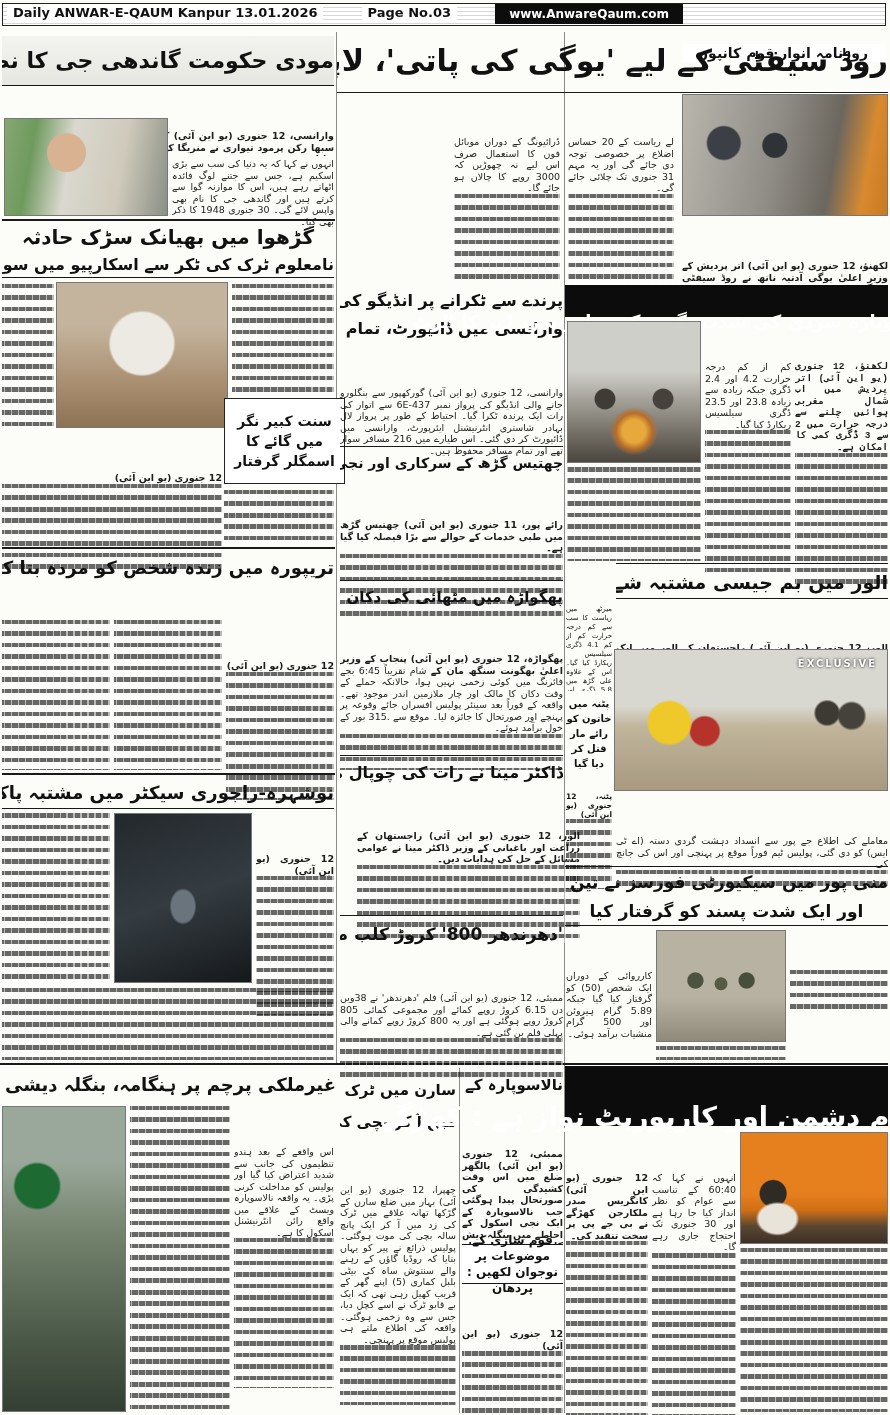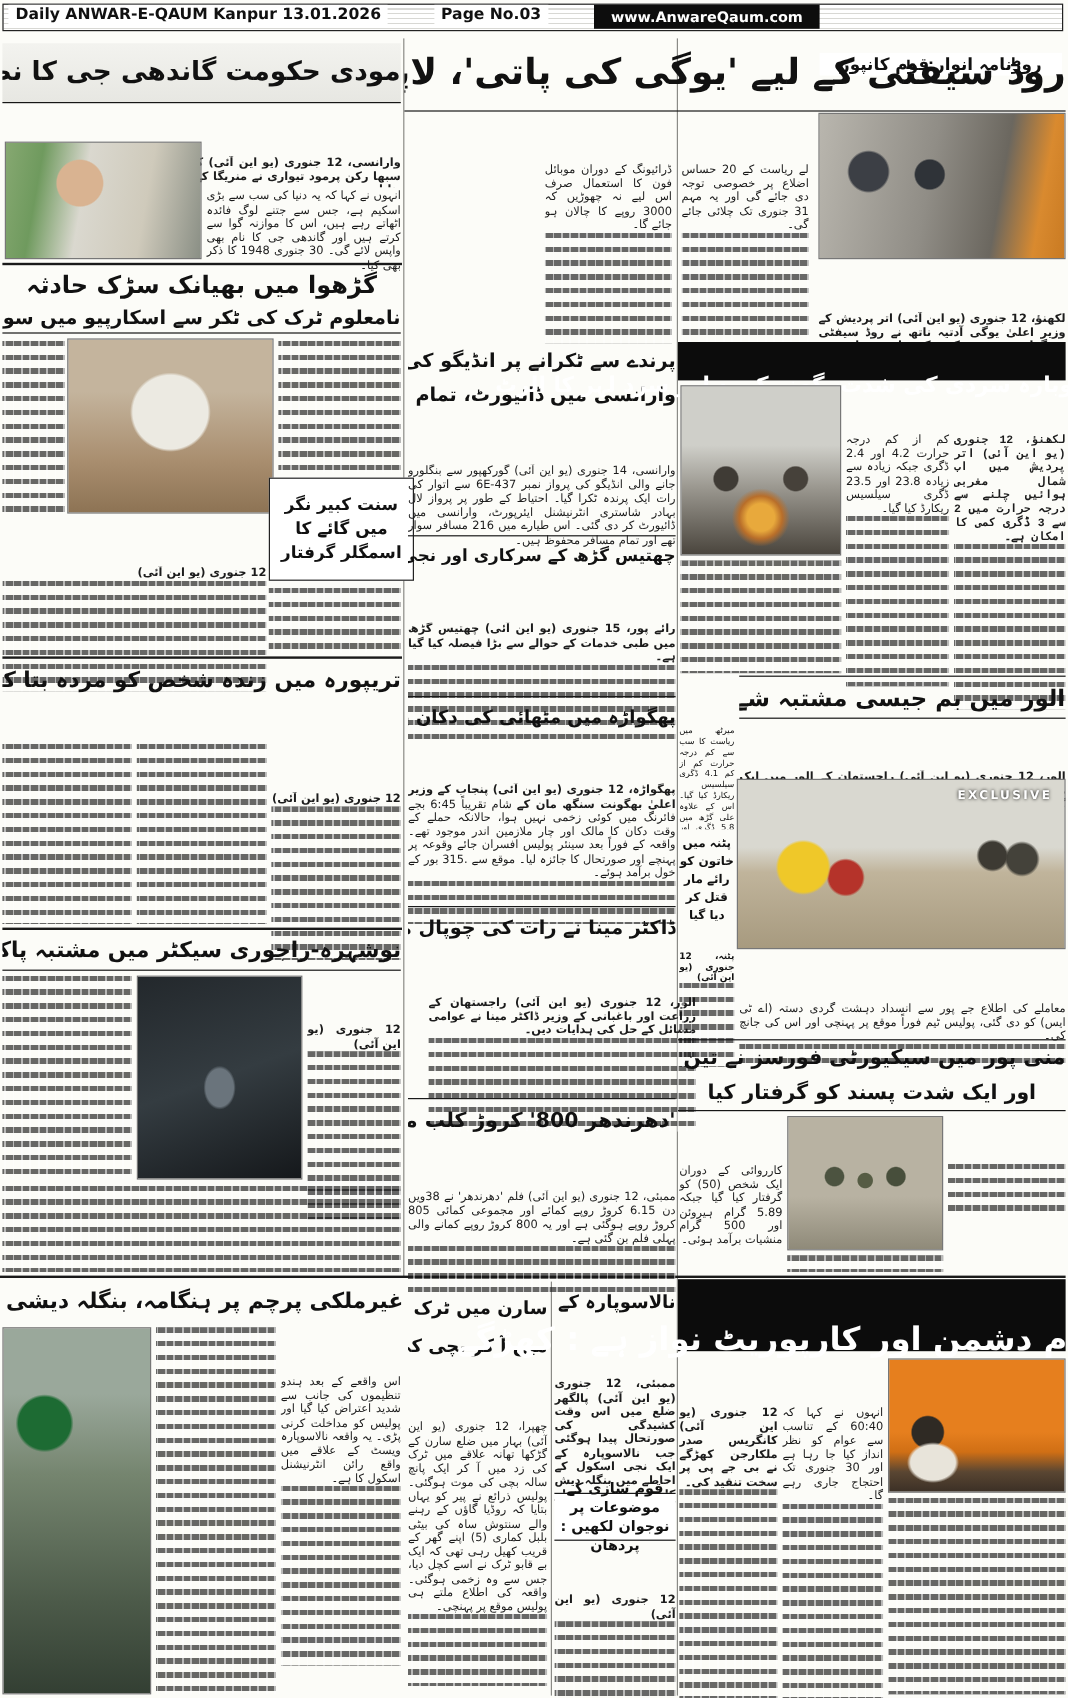--- a/index.html
+++ b/index.html
@@ -156,27 +156,27 @@
   <div class="abs head" style="left:340px;top:1074px;width:116px;height:32px;font-size:15px;line-height:32px;">سارن میں ٹرک کی زد</div>
   <div class="abs head" style="left:340px;top:1106px;width:116px;height:32px;font-size:15px;line-height:32px;">میں آ کر بچی کی موت</div>
   <div class="abs rtl just body-txt" style="left:340px;top:1144px;width:116px;height:268px;">
     <span>چھپرا، 12 جنوری (یو این آئی) بہار میں ضلع سارن کے گڑکھا تھانہ علاقے میں ٹرک کی زد میں آ کر ایک پانچ سالہ بچی کی موت ہوگئی۔ پولیس ذرائع نے پیر کو یہاں بتایا کہ روڈیا گاؤں کے رہنے والے سنتوش ساہ کی بیٹی بلبل کماری (5) اپنے گھر کے قریب کھیل رہی تھی کہ ایک بے قابو ٹرک نے اسے کچل دیا، جس سے وہ زخمی ہوگئی۔ واقعہ کی اطلاع ملتے ہی پولیس موقع پر پہنچی۔</span>
     <div class="sim" style="height:60px;"></div>
   </div>
 
   <div class="abs head" style="left:340px;top:287px;width:223px;height:28px;font-size:16px;line-height:28px;">پرندے سے ٹکرانے پر انڈیگو کی پرواز</div>
   <div class="abs head" style="left:340px;top:315px;width:223px;height:28px;font-size:16px;line-height:28px;">وارانسی میں ڈائیورٹ، تمام مسافر محفوظ</div>
   <div class="abs rtl just body-txt" style="left:340px;top:347px;width:223px;height:96px;">
-    <span>وارانسی، 14 جنوری (یو این آئی) گورکھپور سے بنگلورو جانے والی انڈیگو کی پرواز نمبر 6E-437 سے اتوار کی رات ایک پرندہ ٹکرا گیا۔ احتیاط کے طور پر پرواز لال بہادر شاستری انٹرنیشنل ایئرپورٹ، وارانسی میں ڈائیورٹ کر دی گئی۔ اس طیارے میں 216 مسافر سوار تھے اور تمام مسافر محفوظ ہیں۔</span>
+    <span>وارانسی، 12 جنوری (یو این آئی) گورکھپور سے بنگلورو جانے والی انڈیگو کی پرواز نمبر 6E-437 سے اتوار کی رات ایک پرندہ ٹکرا گیا۔ احتیاط کے طور پر پرواز لال بہادر شاستری انٹرنیشنل ایئرپورٹ، وارانسی میں ڈائیورٹ کر دی گئی۔ اس طیارے میں 216 مسافر سوار تھے اور تمام مسافر محفوظ ہیں۔</span>
   </div>
   <div class="abs hrule" style="left:340px;top:446px;width:223px;height:1px;"></div>
 
   <div class="abs head" style="left:340px;top:449px;width:223px;height:28px;font-size:14px;line-height:28px;">چھتیس گڑھ کے سرکاری اور نجی اسپتالوں میں جانچ کی فیس یکساں ہوگی</div>
   <div class="abs rtl just body-txt" style="left:340px;top:479px;width:223px;height:100px;">
-    <span class="dl">رائے پور، 15 جنوری (یو این آئی) چھتیس گڑھ میں طبی خدمات کے حوالے سے بڑا فیصلہ کیا گیا ہے۔</span>
+    <span class="dl">رائے پور، 11 جنوری (یو این آئی) چھتیس گڑھ میں طبی خدمات کے حوالے سے بڑا فیصلہ کیا گیا ہے۔</span>
     <div class="sim" style="height:62px;"></div>
   </div>
   <div class="abs hrule" style="left:340px;top:580px;width:223px;height:1px;"></div>
 
   <div class="abs head" style="left:340px;top:583px;width:223px;height:28px;font-size:15px;line-height:28px;">پھگواڑہ میں مٹھائی کی دکان پر نامعلوم حملہ آوروں کی فائرنگ</div>
   <div class="abs rtl just body-txt" style="left:340px;top:613px;width:223px;height:140px;">
     <span class="dl">پھگواڑہ، 12 جنوری (یو این آئی) پنجاب کے وزیر اعلیٰ بھگونت سنگھ مان کے</span>
     <span>شام تقریباً 6:45 بجے فائرنگ میں کوئی زخمی نہیں ہوا، حالانکہ حملے کے وقت دکان کا مالک اور چار ملازمین اندر موجود تھے۔ واقعہ کے فوراً بعد سینئر پولیس افسران جائے وقوعہ پر پہنچے اور صورتحال کا جائزہ لیا۔ موقع سے .315 بور کے خول برآمد ہوئے۔</span>
     <div class="sim" style="height:36px;"></div>
   </div>

